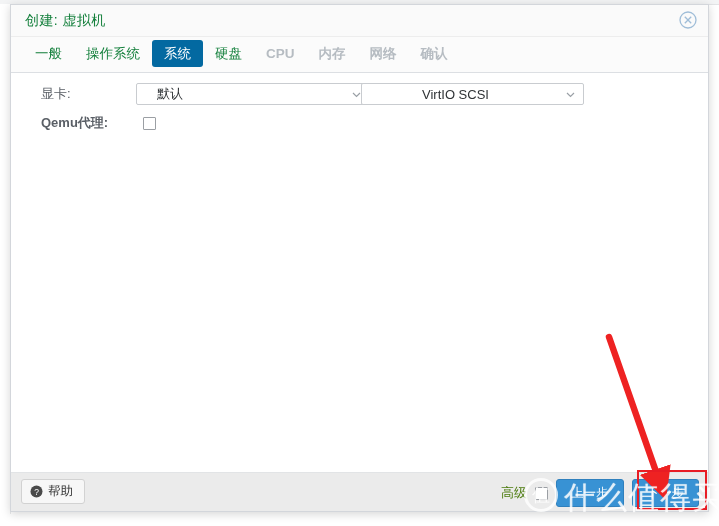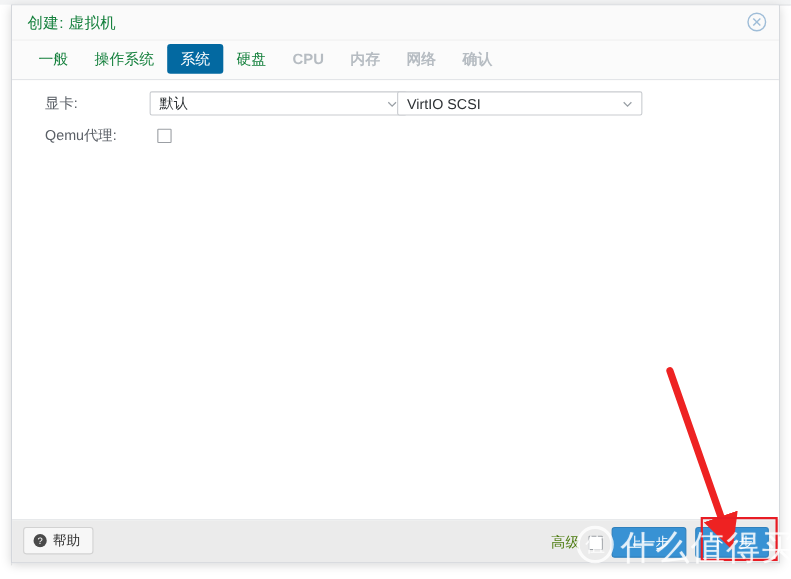--- a/index.html
+++ b/index.html
@@ -146,20 +146,21 @@
     border-radius: 2px;
     display: flex;
     align-items: center;
     cursor: pointer;
   }
   .select-value {
     font-size: 13px;
     color: #2f3336;
     padding-left: 8px;
     white-space: nowrap;
+    margin-left: 12px;
   }
   .select-arrow {
     position: absolute;
     right: 7px;
     top: 5px;
     width: 11px;
     height: 11px;
   }
   .select-arrow svg { display: block; }
 
@@ -339,31 +340,31 @@
         <span class="select-value">默认</span>
         <span class="select-arrow">
           <svg width="11" height="11" viewBox="0 0 11 11">
             <polyline points="2,4 5.5,7.5 9,4" fill="none" stroke="#9aa0a6" stroke-width="1.2"></polyline>
           </svg>
         </span>
       </div>
     </div>
 
     <div class="field-row" style="left:350px; top:10px;">
-      <div class="select-box" style="width:223px;">
+      <div class="select-box" style="width:223px;padding-left:40px;">
         <span class="select-value">VirtIO SCSI</span>
         <span class="select-arrow">
           <svg width="11" height="11" viewBox="0 0 11 11">
             <polyline points="2,4 5.5,7.5 9,4" fill="none" stroke="#9aa0a6" stroke-width="1.2"></polyline>
           </svg>
         </span>
       </div>
     </div>
 
-    <div class="field-row" style="left:10px; top:41px;">
+    <div class="field-row" style="left:10px; top:41px;font-weight:bold;">
       <div class="field-label" style="width:102px;">Qemu代理:</div>
       <div class="checkbox"></div>
     </div>
 
   </div>
 
   <div class="dlg-footer">
     <div class="help-btn">
       <span class="help-icon">
         <svg width="13" height="13" viewBox="0 0 13 13">

